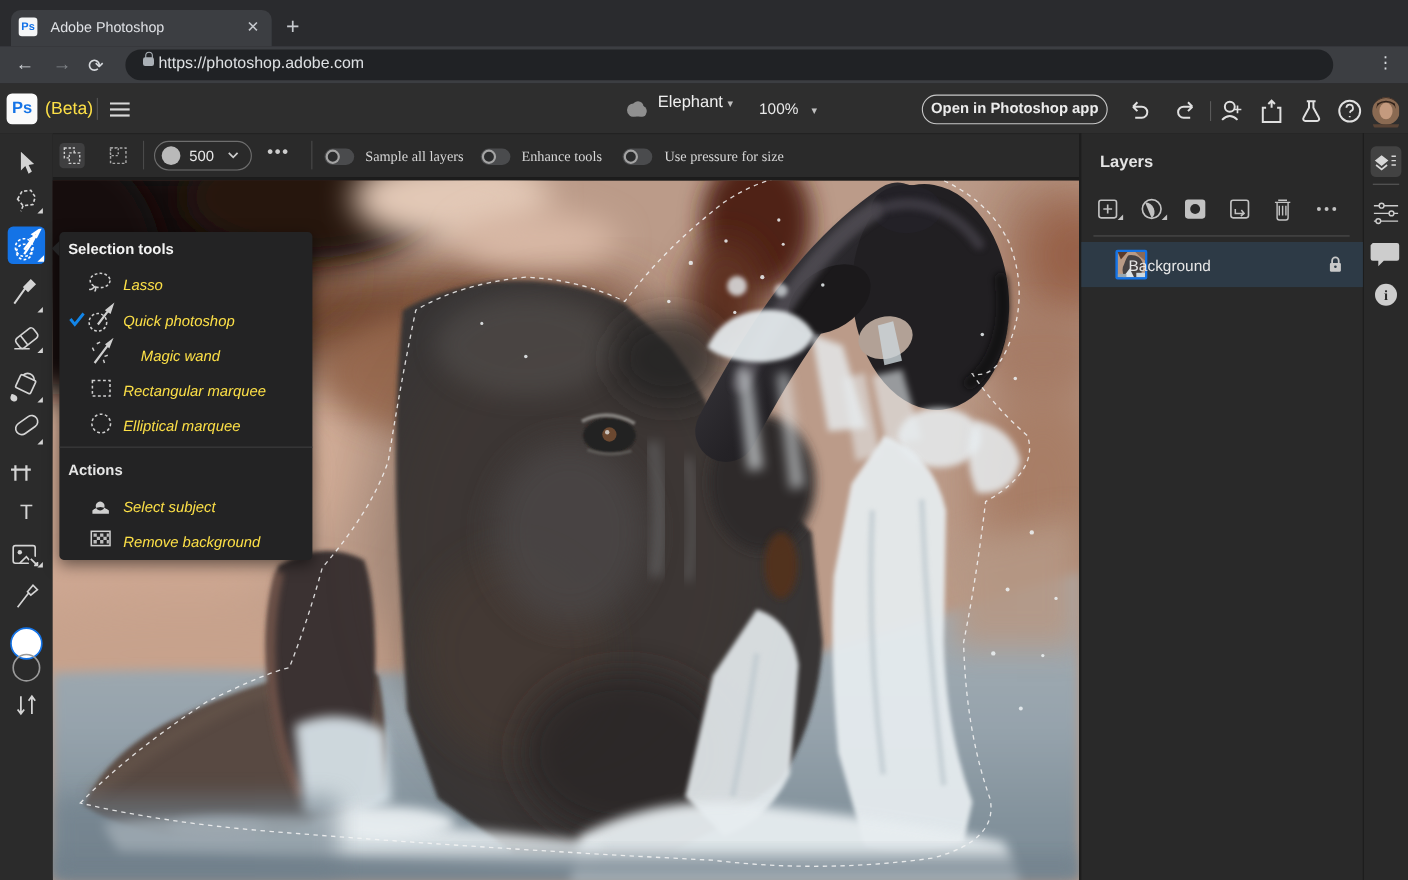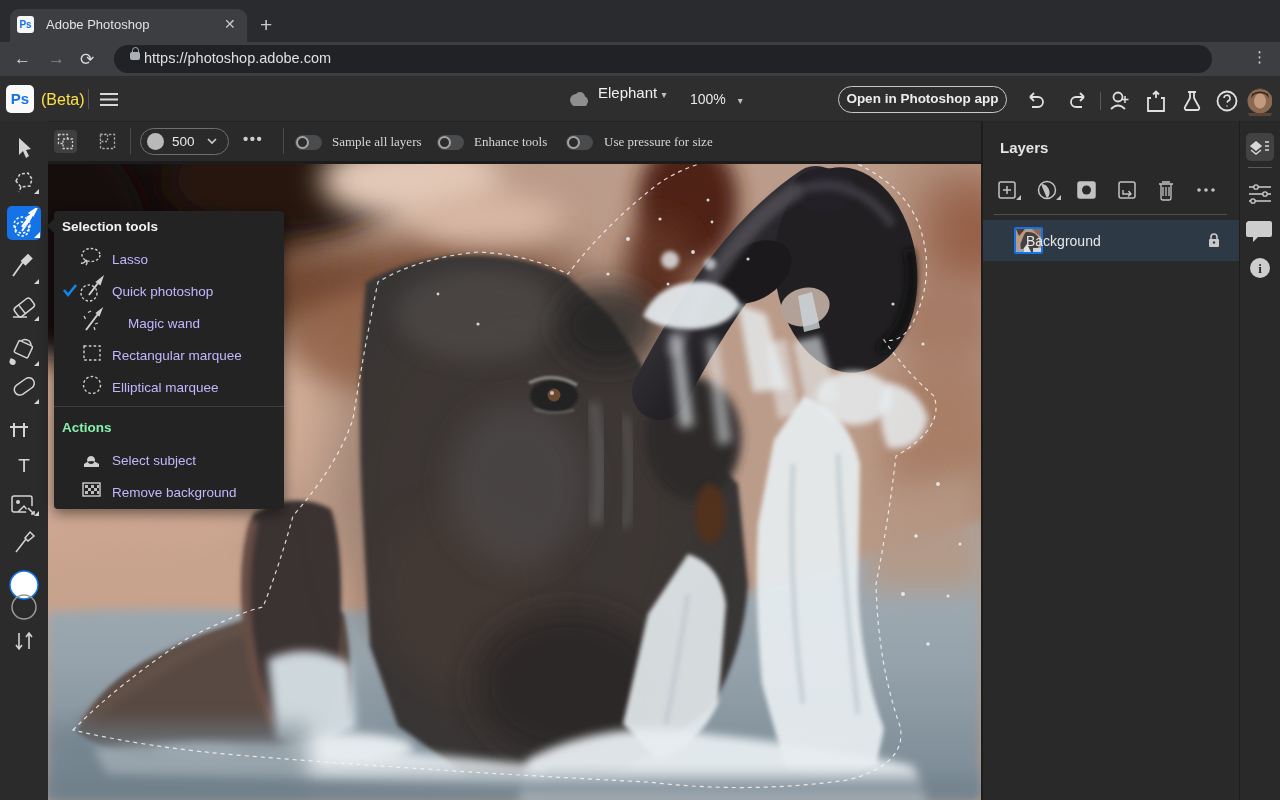--- a/index.html
+++ b/index.html
@@ -50,21 +50,21 @@
   #rstrip { left:1239px; top:121px; width:41px; height:679px; background:#292929;
     border-left:1px solid #1d1d1d; }
   
   #canvas { left:48px; top:161px; width:933px; height:639px; background:#1c1c1c; }
   #photo { left:0px; top:3px; }
 
   .tgl { width:27px; height:15px; background:#4a4b4d; border-radius:8px; }
   .tgl:before { content:""; position:absolute; left:0.5px; top:0.5px; width:9px; height:9px;
     border-radius:50%; background:#2b2c2d; border:2.5px solid #a4a4a4; }
   .lbl { color:#d6d6d6; font-size:13px;font-family:Liberation Serif, serif; }
-  .fly { color:#c4b5fd; font-size:13.5px; }
+  .fly { color:#fde047; font-size:13.5px;font-style:italic; }
 </style>
 </head>
 <body>
 <div class="abs" id="tabstrip">
   <div class="abs" id="tab">
     <div class="abs fav">Ps</div>
     <div class="abs title">Adobe Photoshop</div>
     <div class="abs close">✕</div>
   </div>
   <div class="abs" id="newtab">+</div>
@@ -329,21 +329,21 @@
 
 <div class="abs" style="left:54px;top:211px;width:230px;height:298px;background:#232324;border-radius:4px;box-shadow:0 4px 14px rgba(0,0,0,0.5);"></div>
 <div class="abs" style="left:48px;top:219px;width:0;height:0;border-top:7px solid transparent;border-bottom:7px solid transparent;border-right:7px solid #232324;margin-left:-1px;"></div>
 <div class="abs" style="left:62px;top:219px;color:#f2f2f2;font-size:13.5px;font-weight:bold;">Selection tools</div>
 <div class="abs fly" style="left:112px;top:252px;">Lasso</div>
 <div class="abs fly" style="left:112px;top:284px;">Quick photoshop</div>
 <div class="abs fly" style="left:112px;top:316px;margin-left:16px;">Magic wand</div>
 <div class="abs fly" style="left:112px;top:348px;">Rectangular marquee</div>
 <div class="abs fly" style="left:112px;top:380px;">Elliptical marquee</div>
 <div class="abs" style="left:54px;top:406px;width:230px;height:1px;background:#3e3e3f;"></div>
-<div class="abs" style="left:62px;top:420px;color:#86efac;font-size:13.5px;font-weight:bold;">Actions</div>
+<div class="abs" style="left:62px;top:420px;color:#e5e5e5;font-size:13.5px;font-weight:bold;">Actions</div>
 <div class="abs fly" style="left:112px;top:453px;">Select subject</div>
 <div class="abs fly" style="left:112px;top:485px;">Remove background</div>
 <svg class="abs" style="left:60px;top:240px;" width="46" height="260" viewBox="0 0 46 260">
  <g stroke="#cfcfcf" fill="none" stroke-width="1.4">
   <ellipse cx="31" cy="15" rx="9" ry="6.5" stroke-dasharray="2.5 2"></ellipse>
   <path d="M26,20 q-2,4 -5,3 m5,-3 q2,3 0,5" stroke="#cfcfcf"></path>
   <circle cx="29" cy="53" r="8" stroke-dasharray="2.5 2"></circle>
   <path d="M29,55 L38,43 M37,42 l5,-4 -2,6 z" stroke-width="2" fill="#cfcfcf"></path>
   <path d="M4,50 l4,5 8,-10" stroke="#1285e8" stroke-width="2.6" fill="none"></path>
   <path d="M26,90 L38,74 M37,73 l4,-3 -2,5 z" stroke-width="2"></path>

